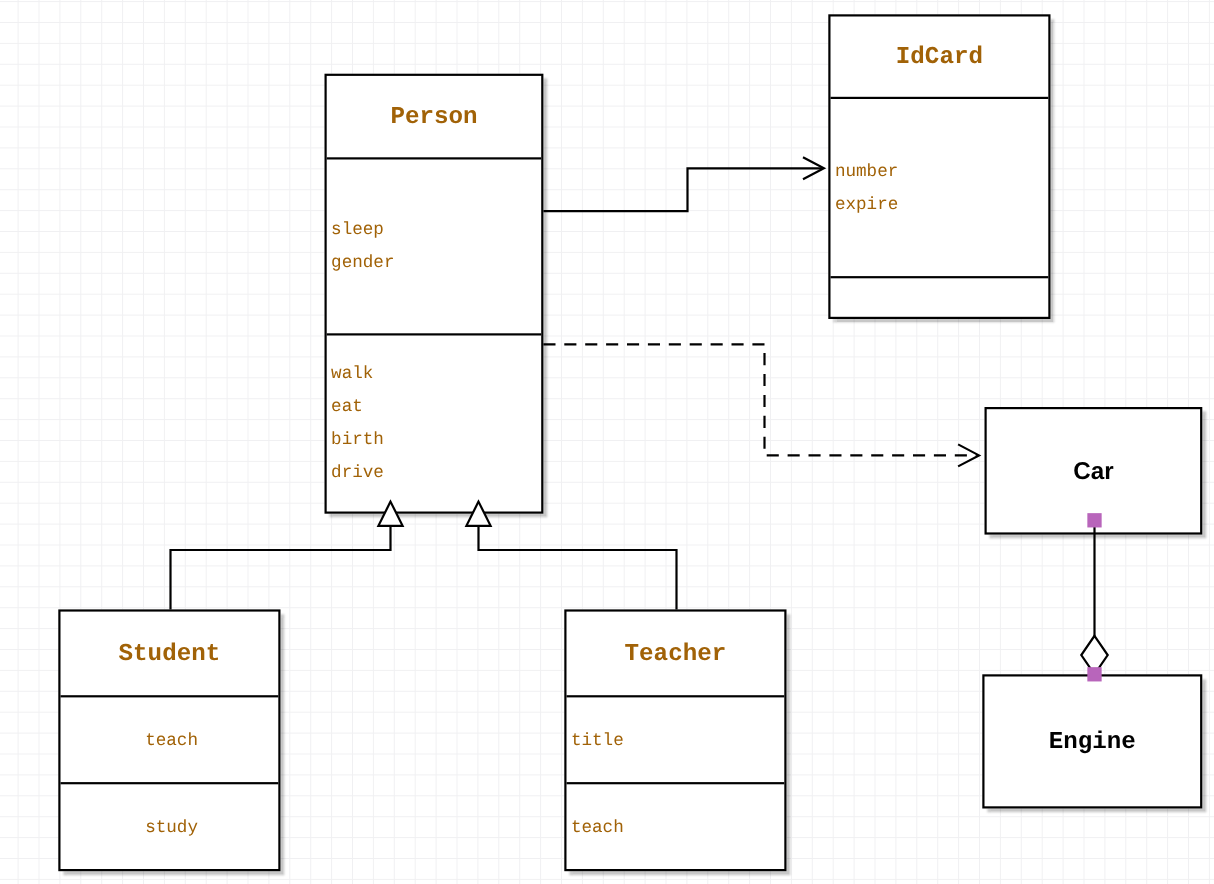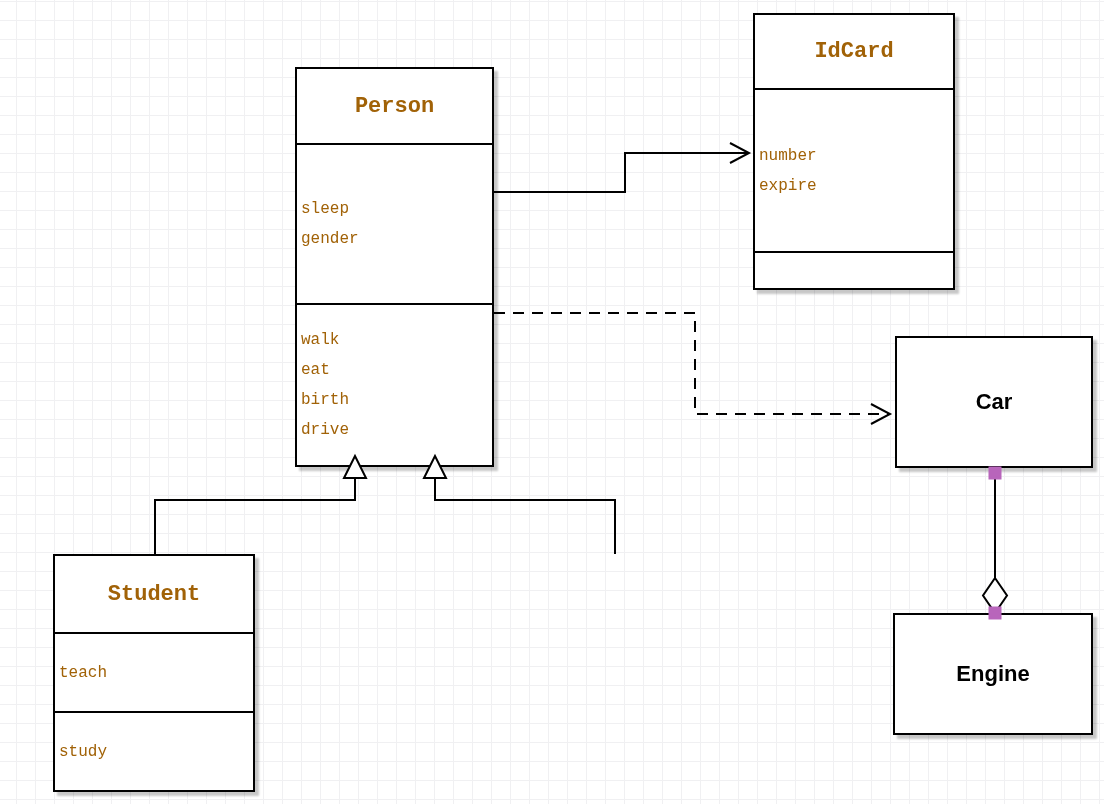--- a/index.html
+++ b/index.html
@@ -100,36 +100,45 @@
 
   <div class="uml-class" style="left:753px; top:13px; width:202px; height:277px;">
     <div class="uml-title" style="height:73px">IdCard</div>
     <div class="uml-sec" style="height:161px">
       <div class="member">number</div>
       <div class="member">expire</div>
     </div>
     <div class="uml-sec grow"></div>
   </div>
 
-  <div class="uml-class" style="left:53px; top:554px; width:202px; height:238px;">
+  <div class="uml-class" style="left:53px; top:554px; width:202px; height:238px;text-align:center;">
     <div class="uml-title" style="height:76px">Student</div>
     <div class="uml-sec" style="height:77px">
       <div class="member">teach</div>
     </div>
     <div class="uml-sec grow">
       <div class="member">study</div>
     </div>
   </div>
 
+  <div class="uml-class" style="left:513px; top:554px; width:202px; height:238px;">
+    <div class="uml-title" style="height:76px">Teacher</div>
+    <div class="uml-sec" style="height:77px">
+      <div class="member">title</div>
+    </div>
+    <div class="uml-sec grow">
+      <div class="member">teach</div>
+    </div>
+  </div>
 
-  <div class="uml-simple" style="left:895px; top:336px; width:198px; height:132px;">
+  <div class="uml-simple" style="left:895px; top:370px; width:198px; height:116px;">
     <span>Car</span>
   </div>
 
-  <div class="uml-simple" style="left:893px; top:613px; width:200px; height:122px;">
+  <div class="uml-simple" style="left:893px; top:613px; width:200px; height:122px;font-family:Liberation Mono, monospace;">
     <span>Engine</span>
   </div>
 
   <svg id="edges" viewBox="0 0 1104 804" xmlns="http://www.w3.org/2000/svg">
 
     <g>
       <path d="M494,192 L625,192 L625,153 L748,153" fill="none" stroke="#000000" stroke-width="2"></path>
       <path d="M730,143 L749,153 L730,163" fill="none" stroke="#000000" stroke-width="2"></path>
     </g>
 

